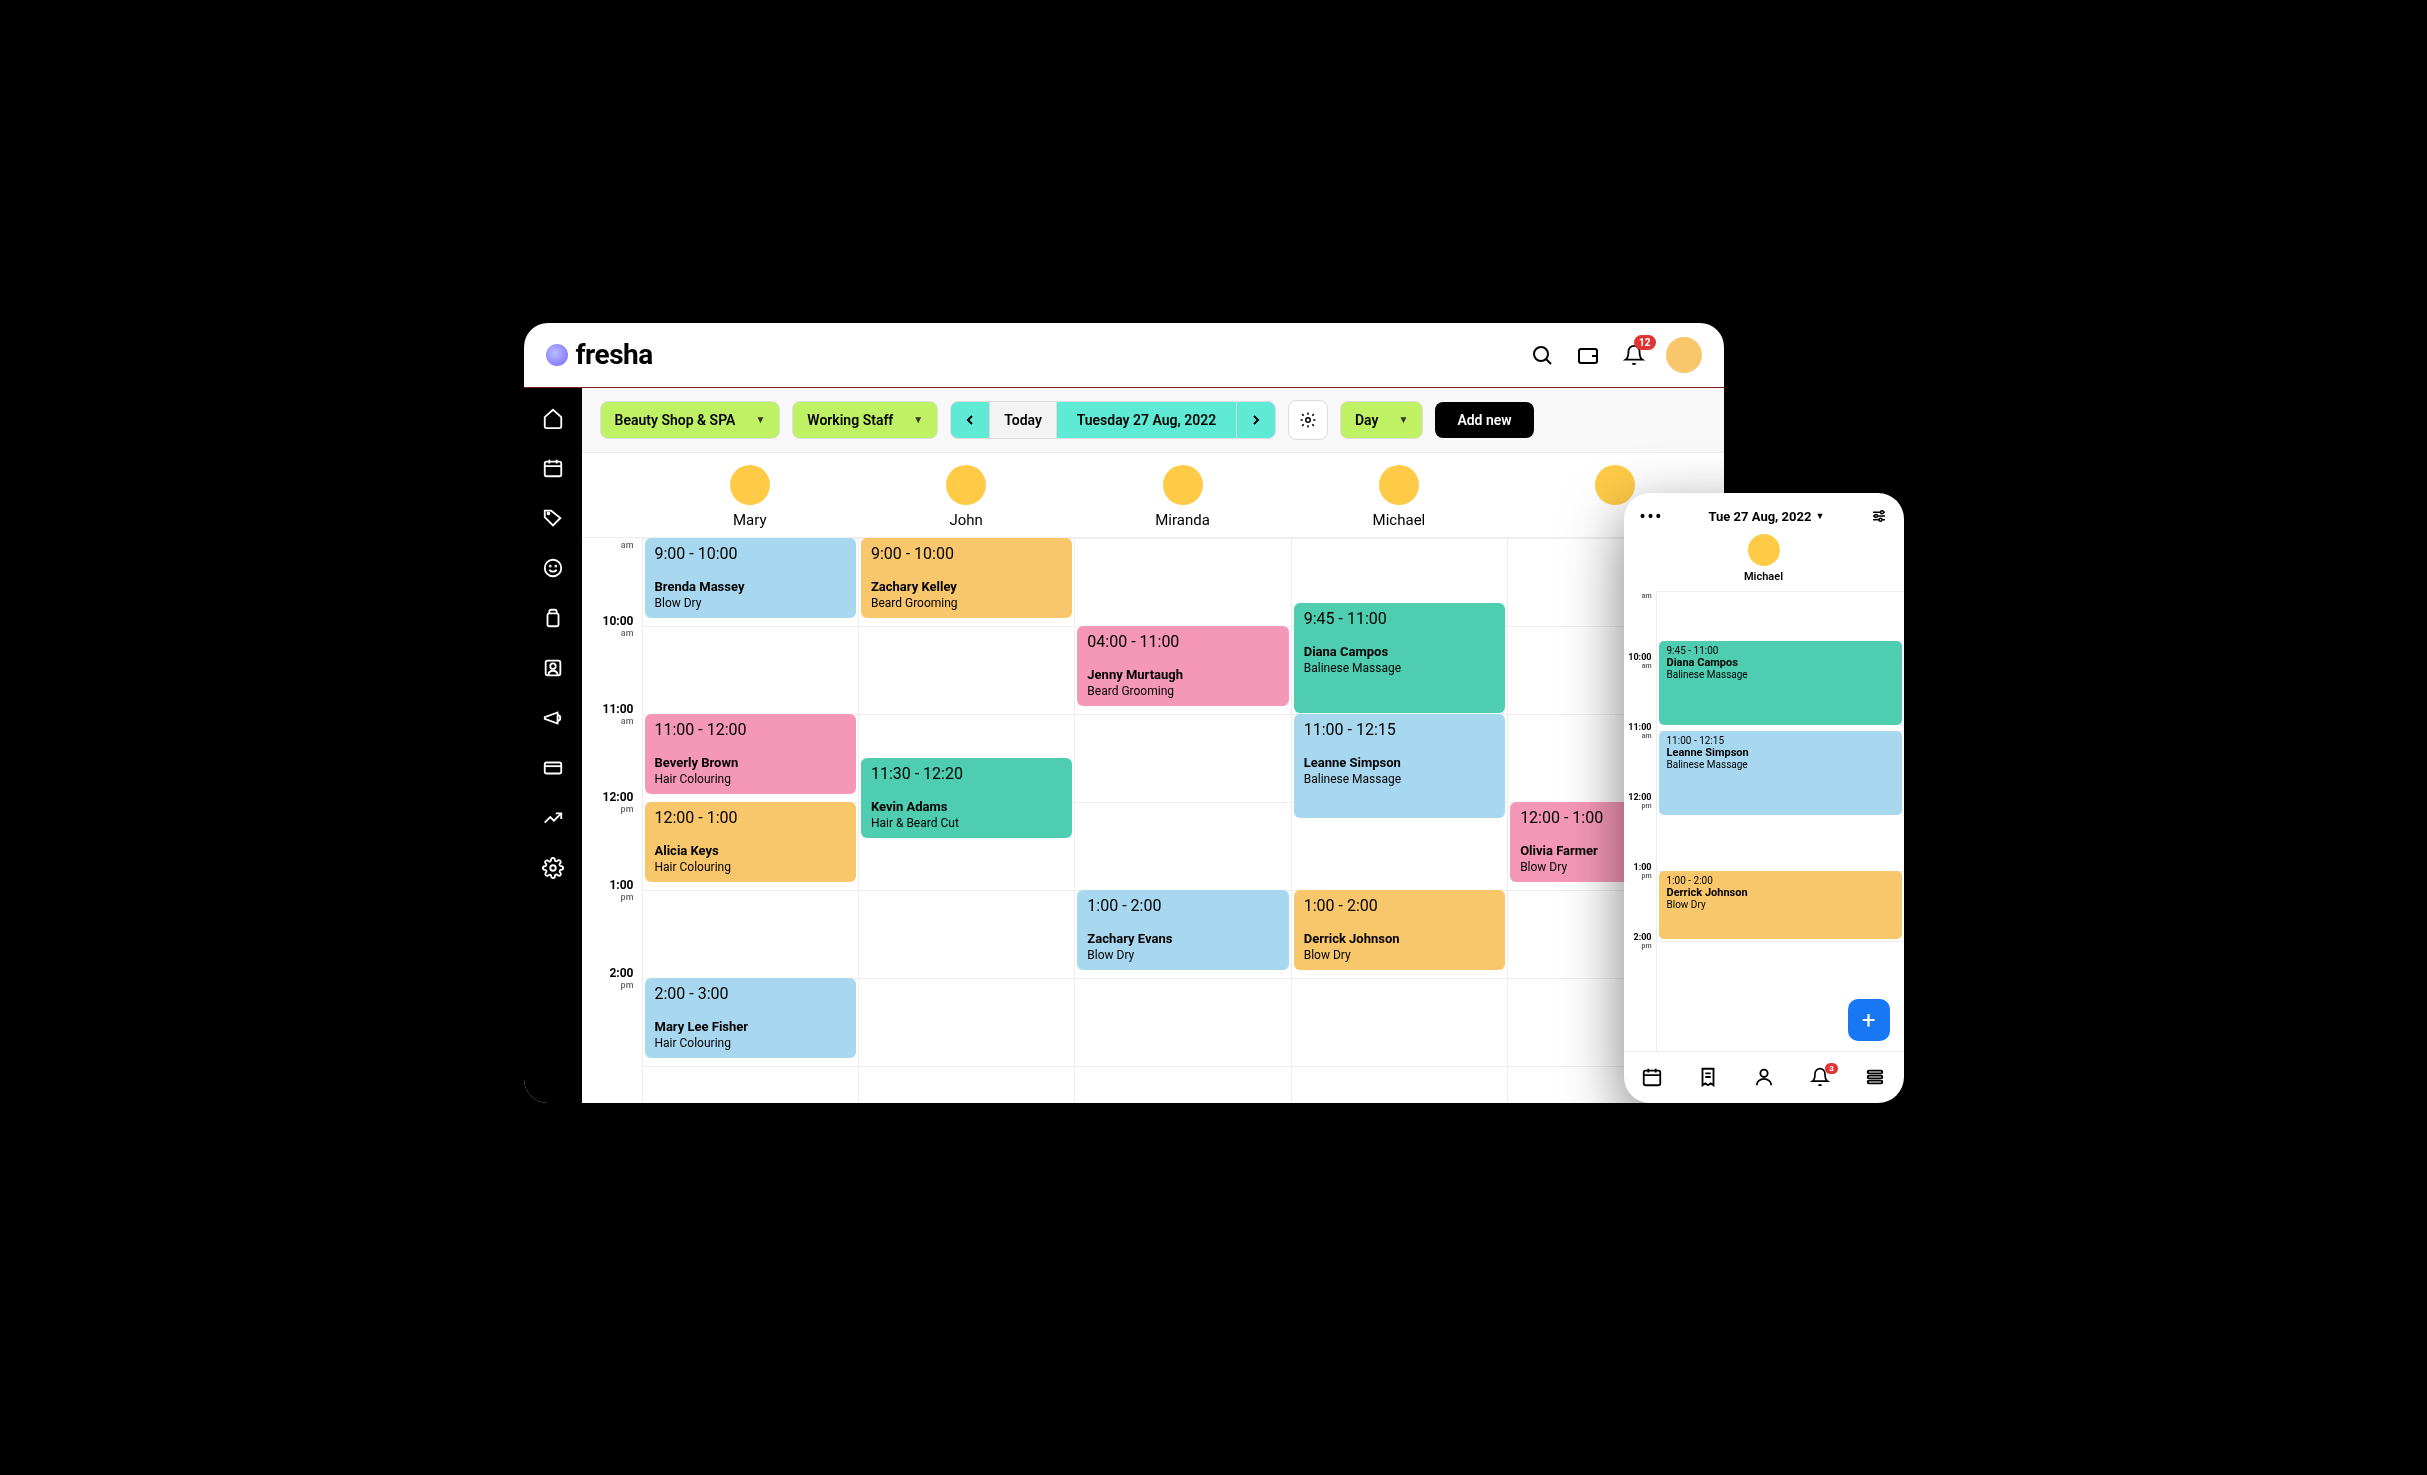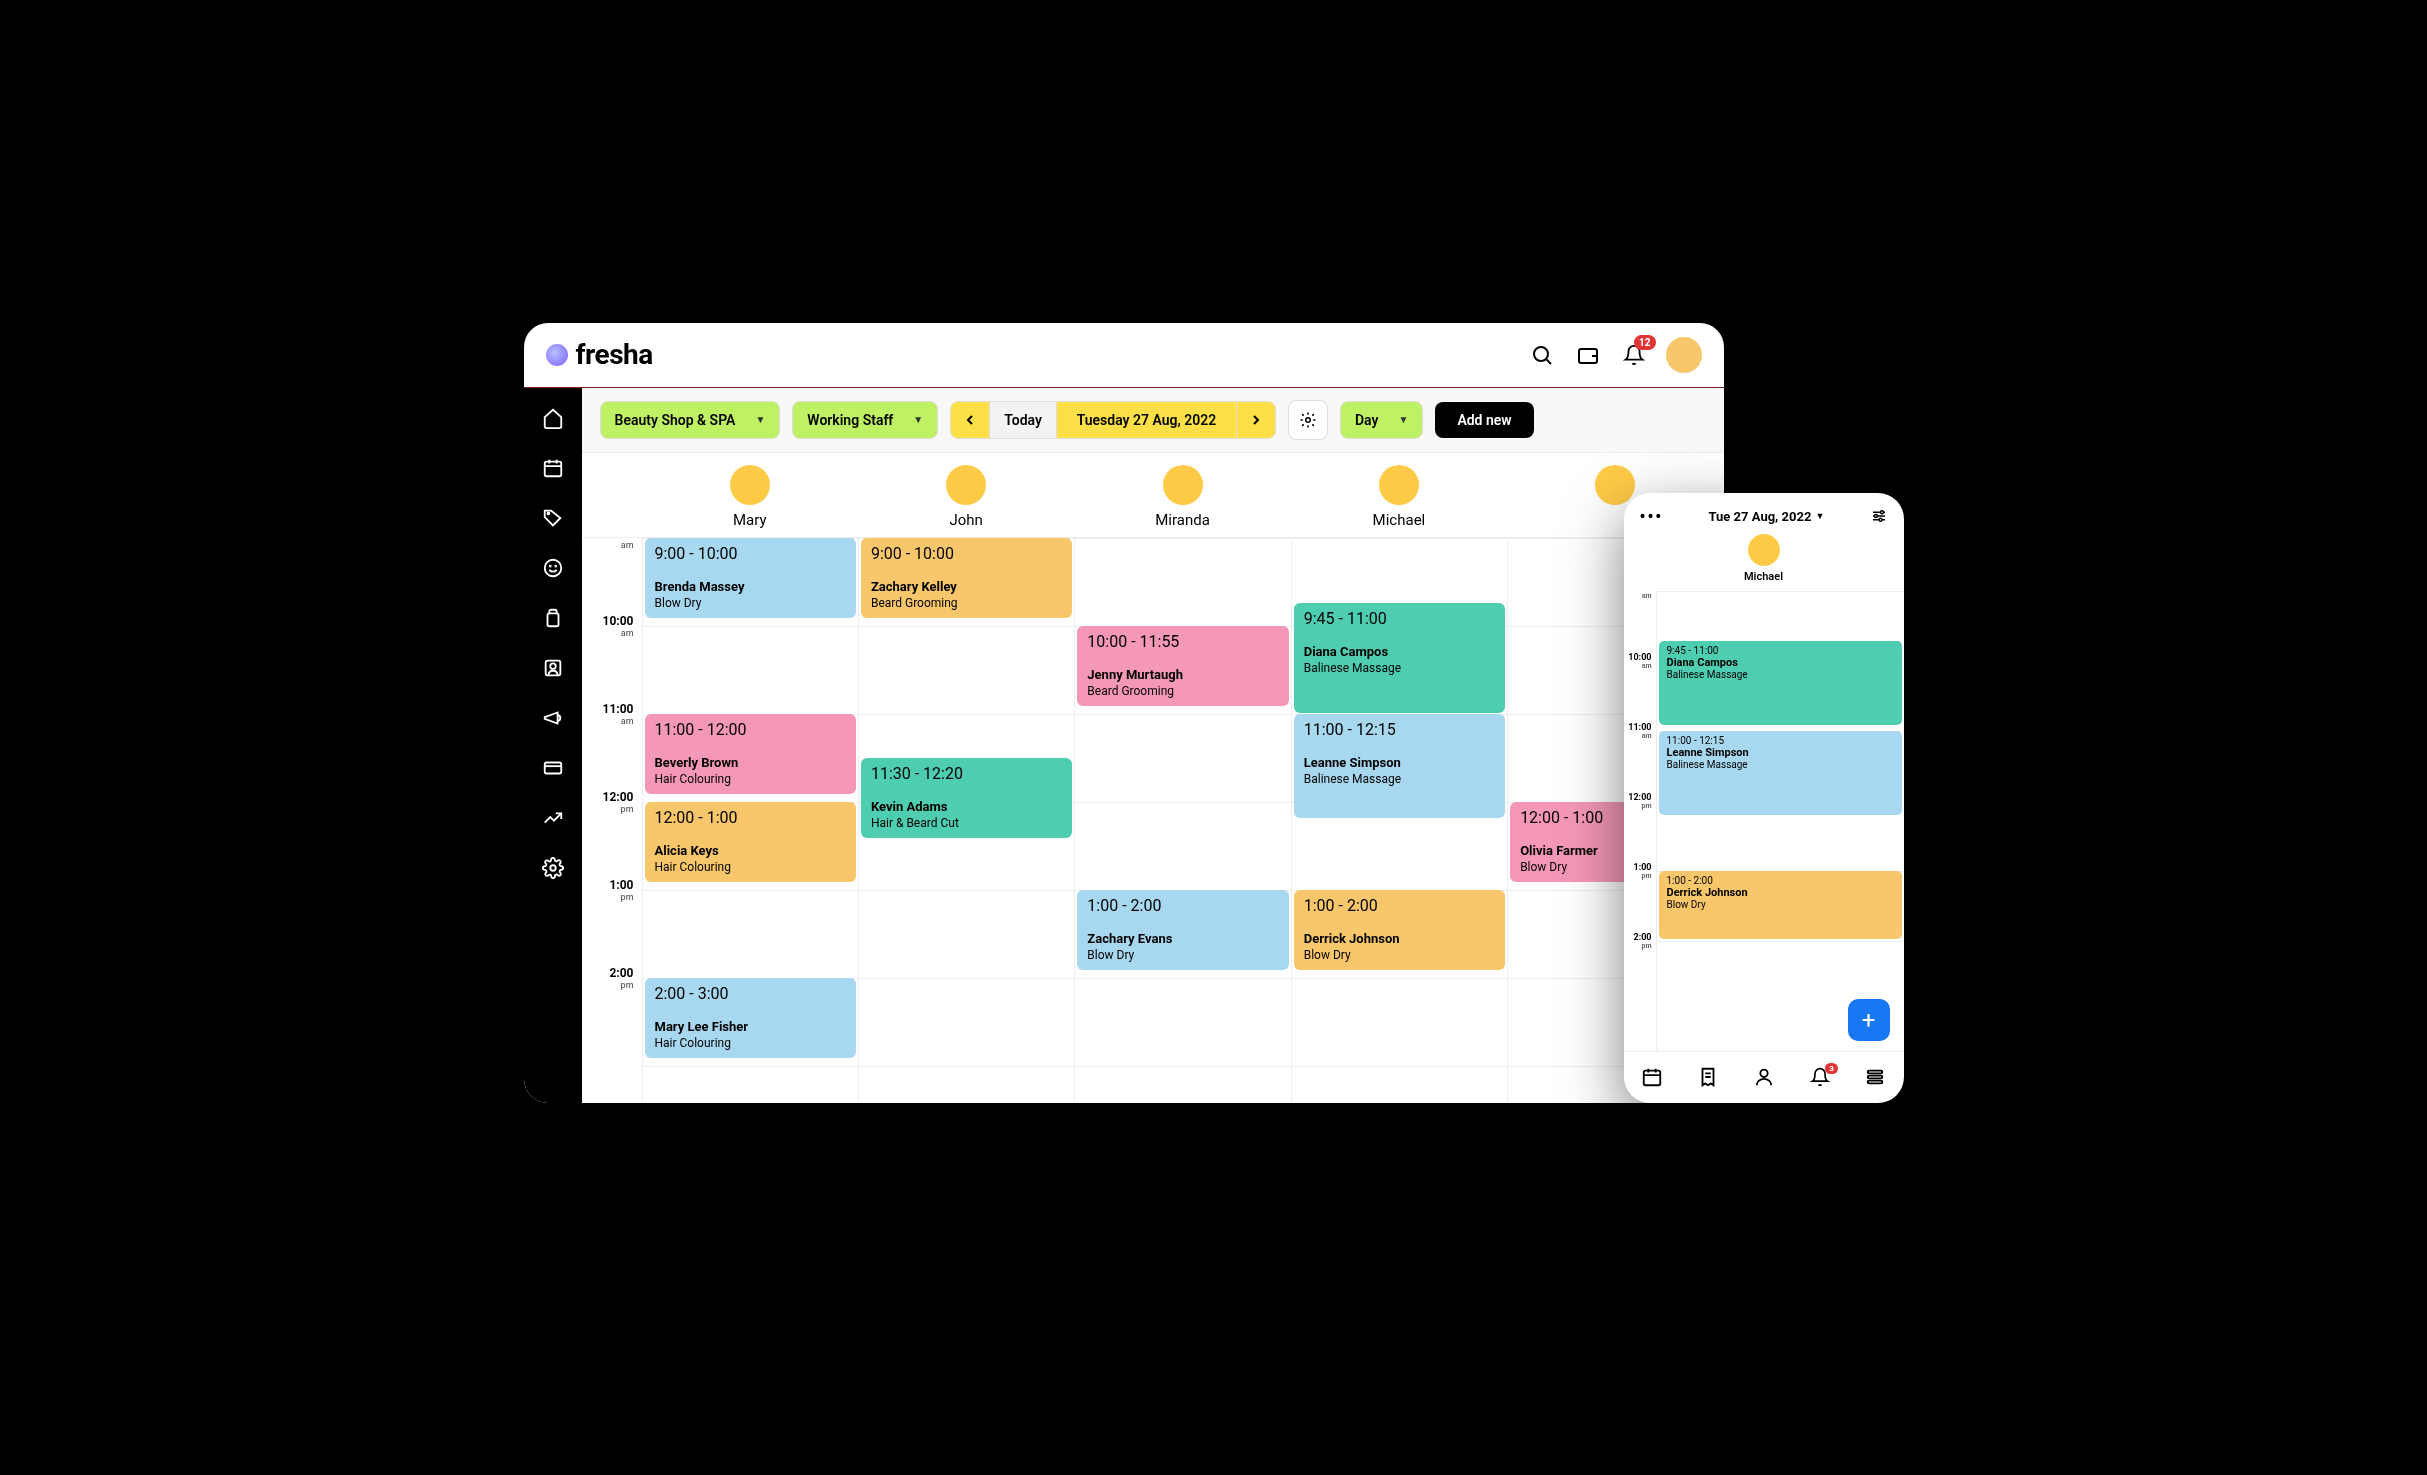--- a/index.html
+++ b/index.html
@@ -14,21 +14,21 @@
 .icon-btn { position: relative; width: 28px; height: 28px; display: flex; align-items: center; justify-content: center; cursor: pointer; color: #000; }
 .badge { position: absolute; top: -6px; right: -8px; background: #e03535; color: #fff; font-size: 10px; font-weight: 700; padding: 2px 5px; border-radius: 8px; }
 .avatar-sm { width: 36px; height: 36px; border-radius: 50%; background: #f8c66b; cursor: pointer; background-size: cover; }
 .body-row { display: flex; flex: 1; overflow: hidden; }
 .sidenav { width: 58px; background: #000; display: flex; flex-direction: column; align-items: center; padding-top: 18px; gap: 26px; }
 .nav-icon { width: 24px; height: 24px; color: #fff; cursor: pointer; display: flex; align-items: center; justify-content: center; }
 .main { flex: 1; display: flex; flex-direction: column; background: #fff; overflow: hidden; }
 .toolbar { display: flex; align-items: center; gap: 12px; padding: 12px 18px; background: #f8f8f8; border-bottom: 1px solid #eee; }
 .dd { background: #bef264; border: 1px solid #ddd; border-radius: 8px; padding: 10px 14px; font-size: 14px; font-weight: 600; display: flex; align-items: center; gap: 20px; cursor: pointer; }
 .dd .chev { font-size: 10px; color: #333; }
-.date-group { display: flex; border: 1px solid #ddd; border-radius: 8px; overflow: hidden; background: #fde047; }
+.date-group { display: flex; border: 1px solid #ddd; border-radius: 8px; overflow: hidden; background: #5eead4; }
 .date-group > div { padding: 10px 14px; font-size: 14px; font-weight: 600; border-right: 1px solid #ddd; cursor: pointer; display: flex; align-items: center; }
 .date-group > div:last-child { border-right: none; }
 .date-group .today { background: #f3f3f3; }
 .gear-box { border: 1px solid #ddd; border-radius: 8px; background: #fff; width: 40px; height: 40px; display: flex; align-items: center; justify-content: center; cursor: pointer; }
 .add-btn { background: #000; color: #fff; border-radius: 8px; padding: 10px 22px; font-size: 14px; font-weight: 600; cursor: pointer; }
 .calendar { flex: 1; display: flex; flex-direction: column; overflow: hidden; }
 .staff-row { display: flex; padding: 12px 0 8px 0; border-bottom: 1px solid #eee; }
 .time-gutter-head { width: 60px; flex-shrink: 0; }
 .staff-col { flex: 1; display: flex; flex-direction: column; align-items: center; gap: 6px; }
 .staff-av { width: 40px; height: 40px; border-radius: 50%; background: #ffcb47; }
@@ -298,21 +298,21 @@
                 </div>
                 <div class="day-col">
                   <div class="hour-line" style="top: 0px;"></div>
                   <div class="hour-line" style="top: 88px;"></div>
                   <div class="hour-line" style="top: 176px;"></div>
                   <div class="hour-line" style="top: 264px;"></div>
                   <div class="hour-line" style="top: 352px;"></div>
                   <div class="hour-line" style="top: 440px;"></div>
                   <div class="hour-line" style="top: 528px;"></div>
                   <div class="appt c-pink" style="top: 88px; height: 80px;">
-                    <div class="t">10:00 - 11:55</div>
+                    <div class="t">04:00 - 11:00</div>
                     <div class="n">Jenny Murtaugh</div>
                     <div class="s">Beard Grooming</div>
                   </div>
                   <div class="appt c-blue" style="top: 352px; height: 80px;">
                     <div class="t">1:00 - 2:00</div>
                     <div class="n">Zachary Evans</div>
                     <div class="s">Blow Dry</div>
                   </div>
                 </div>
                 <div class="day-col">

